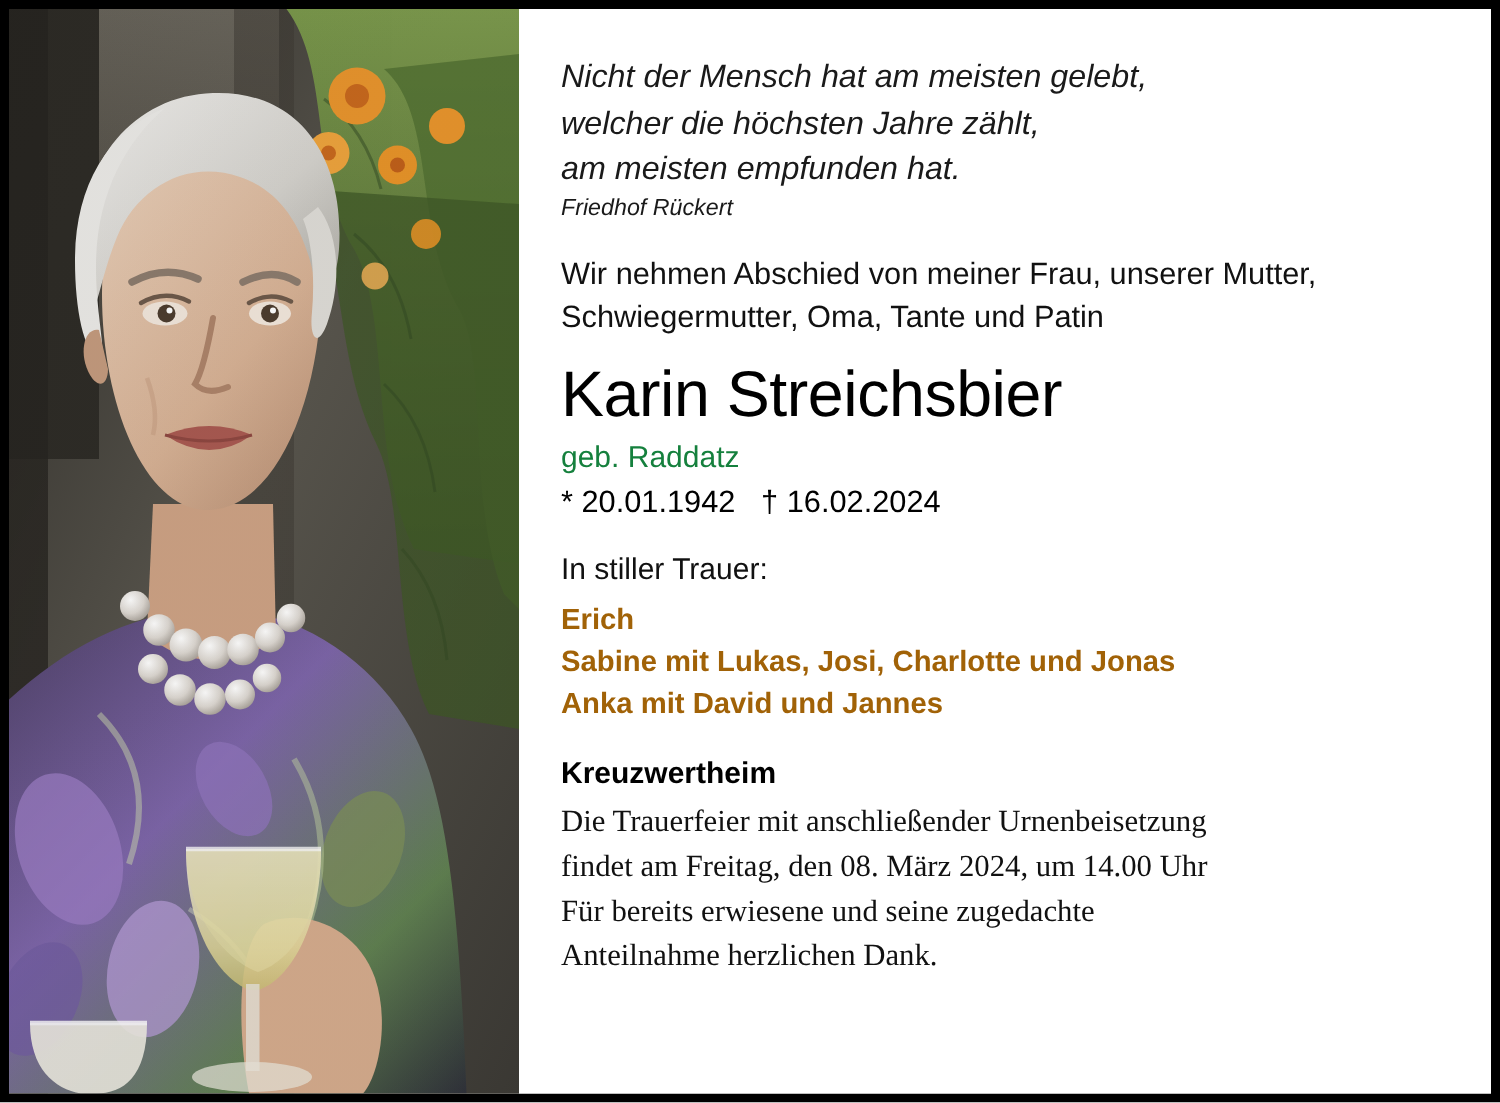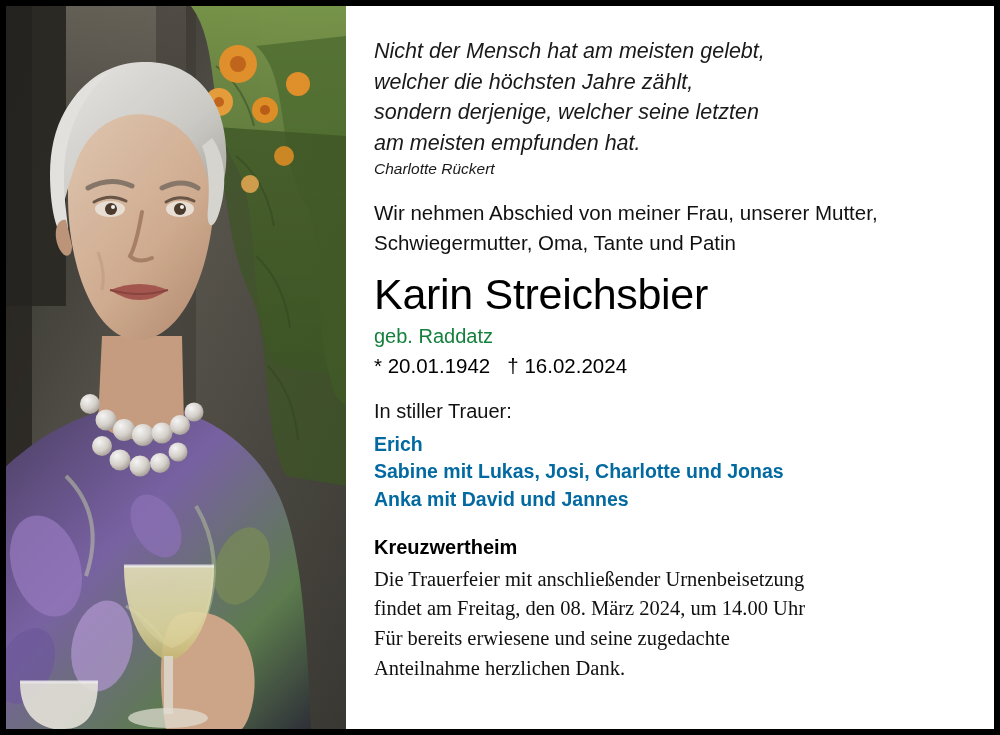--- a/index.html
+++ b/index.html
@@ -101,21 +101,21 @@
     color: #111111;
   }
   .mourners {
     margin: 0 0 22px 0;
   }
   .mourner {
     display: block;
     font-size: 19.5px;
     font-weight: bold;
     line-height: 1.42;
-    color: #0369a1;
+    color: #a16207;
   }
   .place {
     font-size: 20px;
     font-weight: bold;
     margin: 0 0 6px 0;
     color: #000000;
   }
   .service {
     font-size: 20.5px;
     line-height: 1.45;
@@ -287,24 +287,23 @@
       <rect x="0" y="0" width="340" height="723" fill="url(#bgGrad)" opacity="0.06"></rect>
     </svg>
 
   </div>
 
   <div class="text-panel">
 
     <div class="quote">
       <span class="quote-line">Nicht der Mensch hat am meisten gelebt,</span>
       <span class="quote-line">welcher die höchsten Jahre zählt,</span>
-      <span class="quote-line">sondern derjenige, welcher seine letzten</span>
       <span class="quote-line">am meisten empfunden hat.</span>
     </div>
-    <div class="quote-author">Charlotte Rückert</div>
+    <div class="quote-author">Friedhof Rückert</div>
 
     <div class="intro">
       <span class="intro-line">Wir nehmen Abschied von meiner Frau, unserer Mutter,</span>
       <span class="intro-line">Schwiegermutter, Oma, Tante und Patin</span>
     </div>
 
     <div class="name">Karin Streichsbier</div>
     <div class="maiden">geb. Raddatz</div>
     <div class="dates">* 20.01.1942   † 16.02.2024</div>
 

